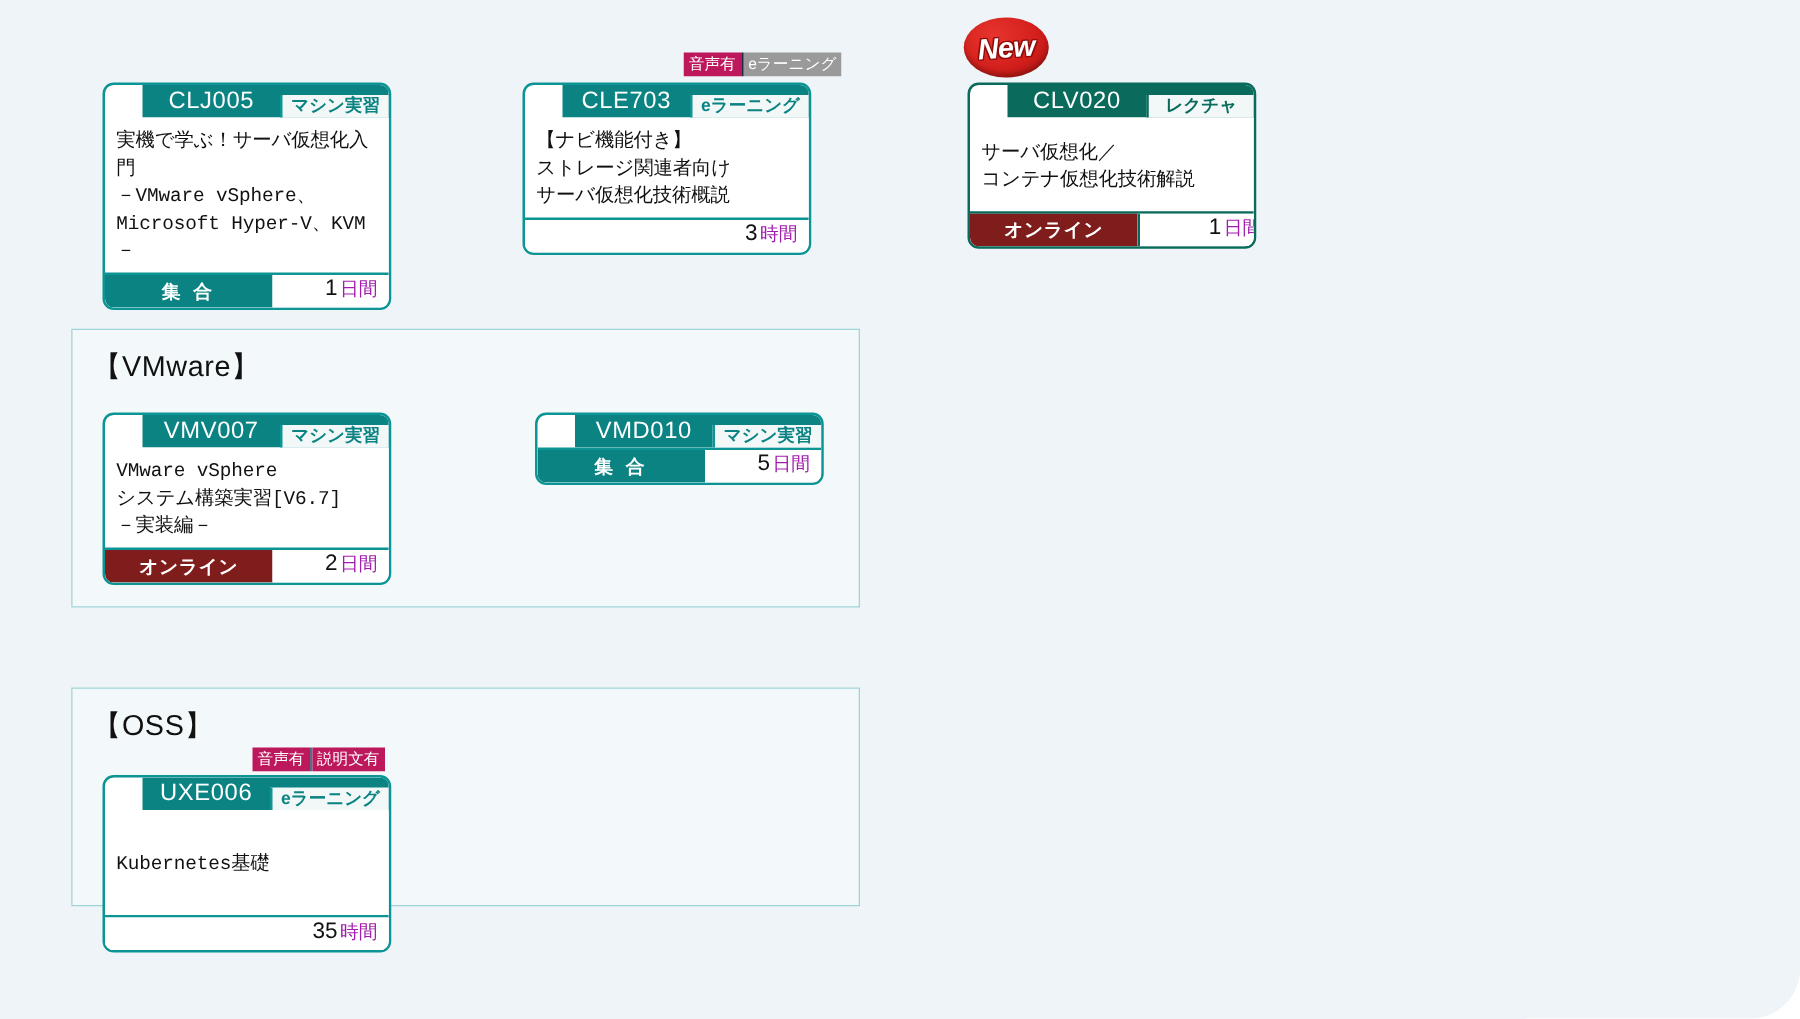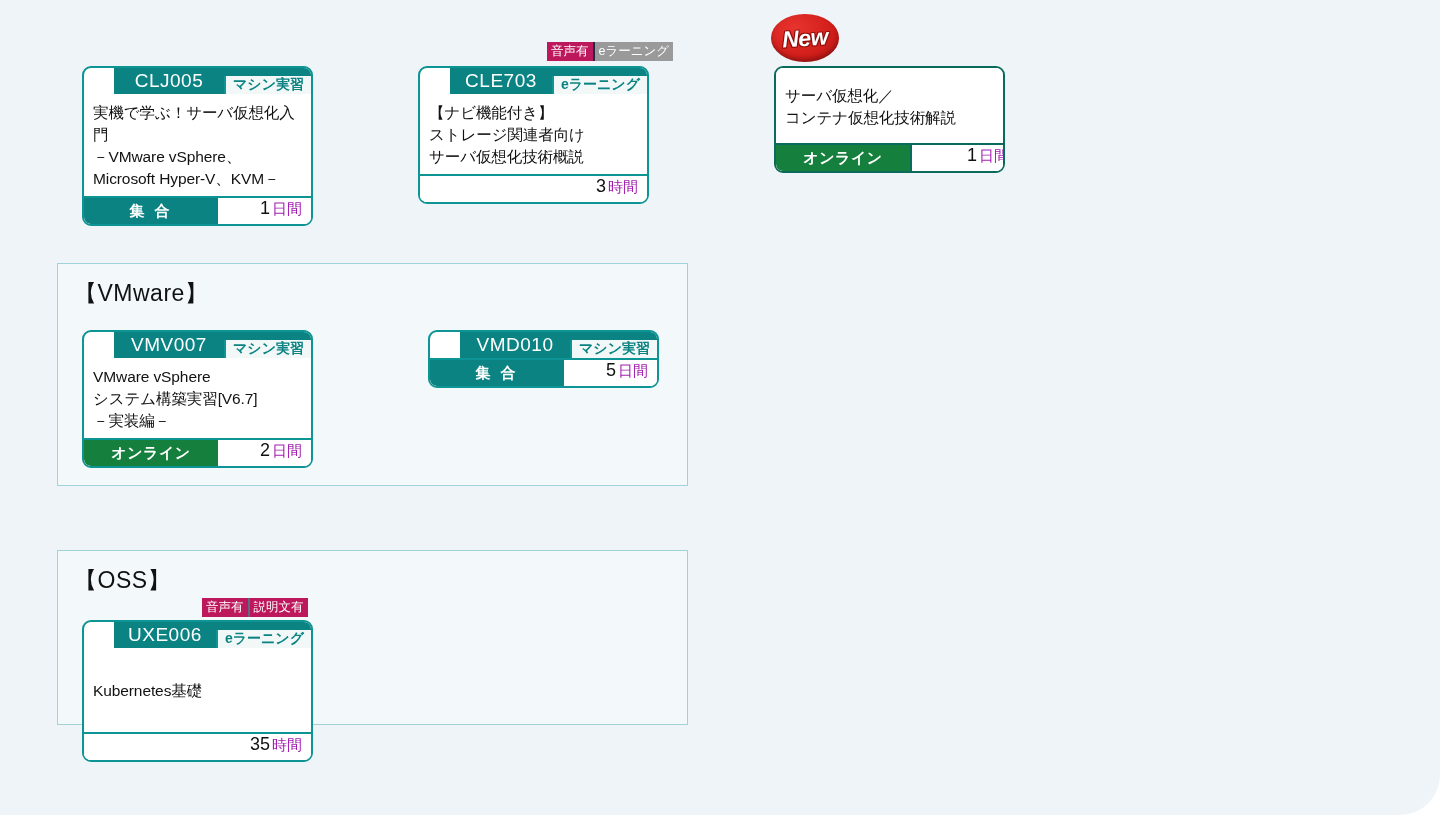--- a/index.html
+++ b/index.html
@@ -82,20 +82,21 @@
   .card-body.centered {
     display: flex;
     align-items: center;
   }
   .card-title {
     font-size: 15.5px;
     line-height: 1.42;
     color: #111111;
     white-space: pre-line;
     letter-spacing: -0.1px;
+    font-family: Liberation Mono, monospace;
   }
 
   .card-foot {
     display: flex;
     align-items: stretch;
     height: 26px;
     border-top: 2px solid #0d9494;
     background: #ffffff;
   }
   .foot-mode {
@@ -103,21 +104,21 @@
     display: flex;
     align-items: center;
     justify-content: center;
     color: #ffffff;
     font-size: 15px;
     font-weight: bold;
     background: #0b8383;
     letter-spacing: 3px;
   }
   .foot-mode.online {
-    background: #15803d;
+    background: #7f1d1d;
     letter-spacing: 0.5px;
   }
   .foot-mode.empty {
     background: #ffffff;
     flex: 1 1 auto;
   }
   .foot-dur {
     flex: 1 1 auto;
     display: flex;
     align-items: baseline;
@@ -246,20 +247,24 @@
     <div class="card-foot">
       <div class="foot-mode empty"></div>
       <div class="foot-dur" style="flex:0 0 auto;">
         <span class="num">3</span>
         <span class="unit">時間</span>
       </div>
     </div>
   </div>
 
   <div class="card" style="left:774px; top:66px; border-color:#0a6b5c;">
+    <div class="card-head dark">
+      <div class="card-code">CLV020</div>
+      <div class="card-kind lecture" style="border-left-color:#0a6b5c;">レクチャ</div>
+    </div>
     <div class="card-body centered" style="min-height:75px;">
       <div class="card-title">サーバ仮想化／
 コンテナ仮想化技術解説</div>
     </div>
     <div class="card-foot" style="border-top-color:#0a6b5c;">
       <div class="foot-mode online">オンライン</div>
       <div class="foot-dur boxed" style="border-left-color:#0a6b5c;">
         <span class="num">1</span>
         <span class="unit">日間</span>
       </div>

